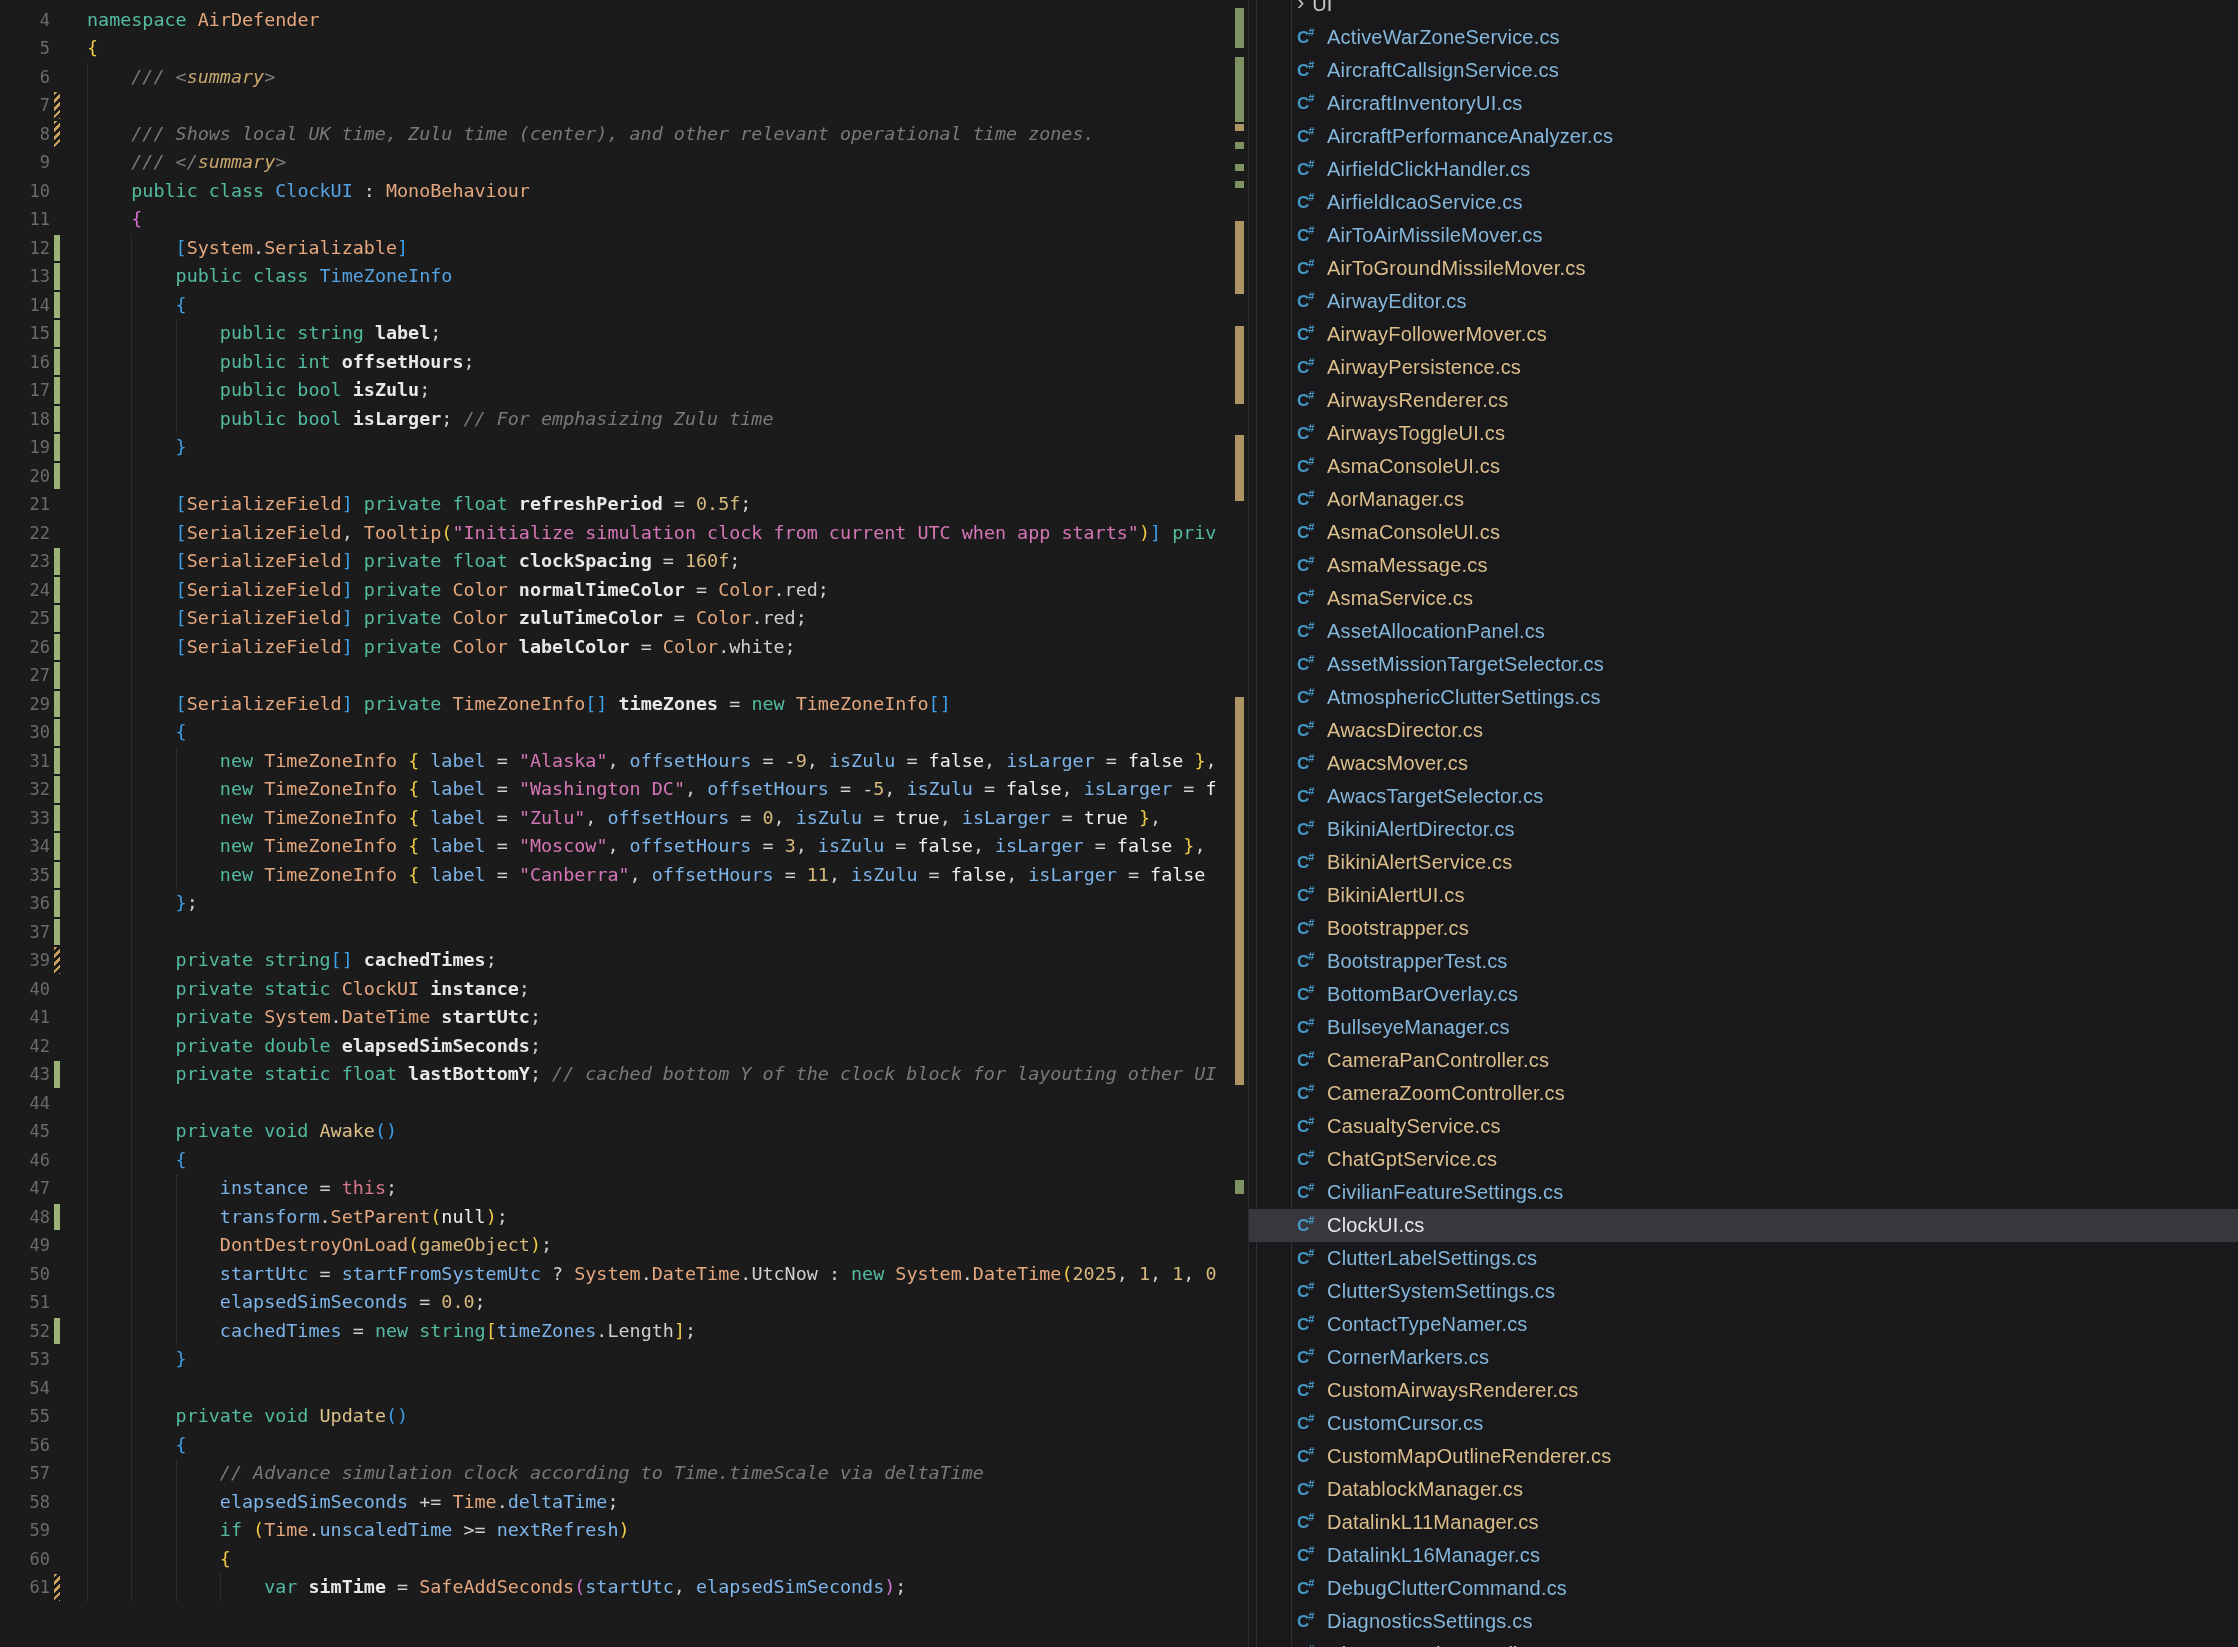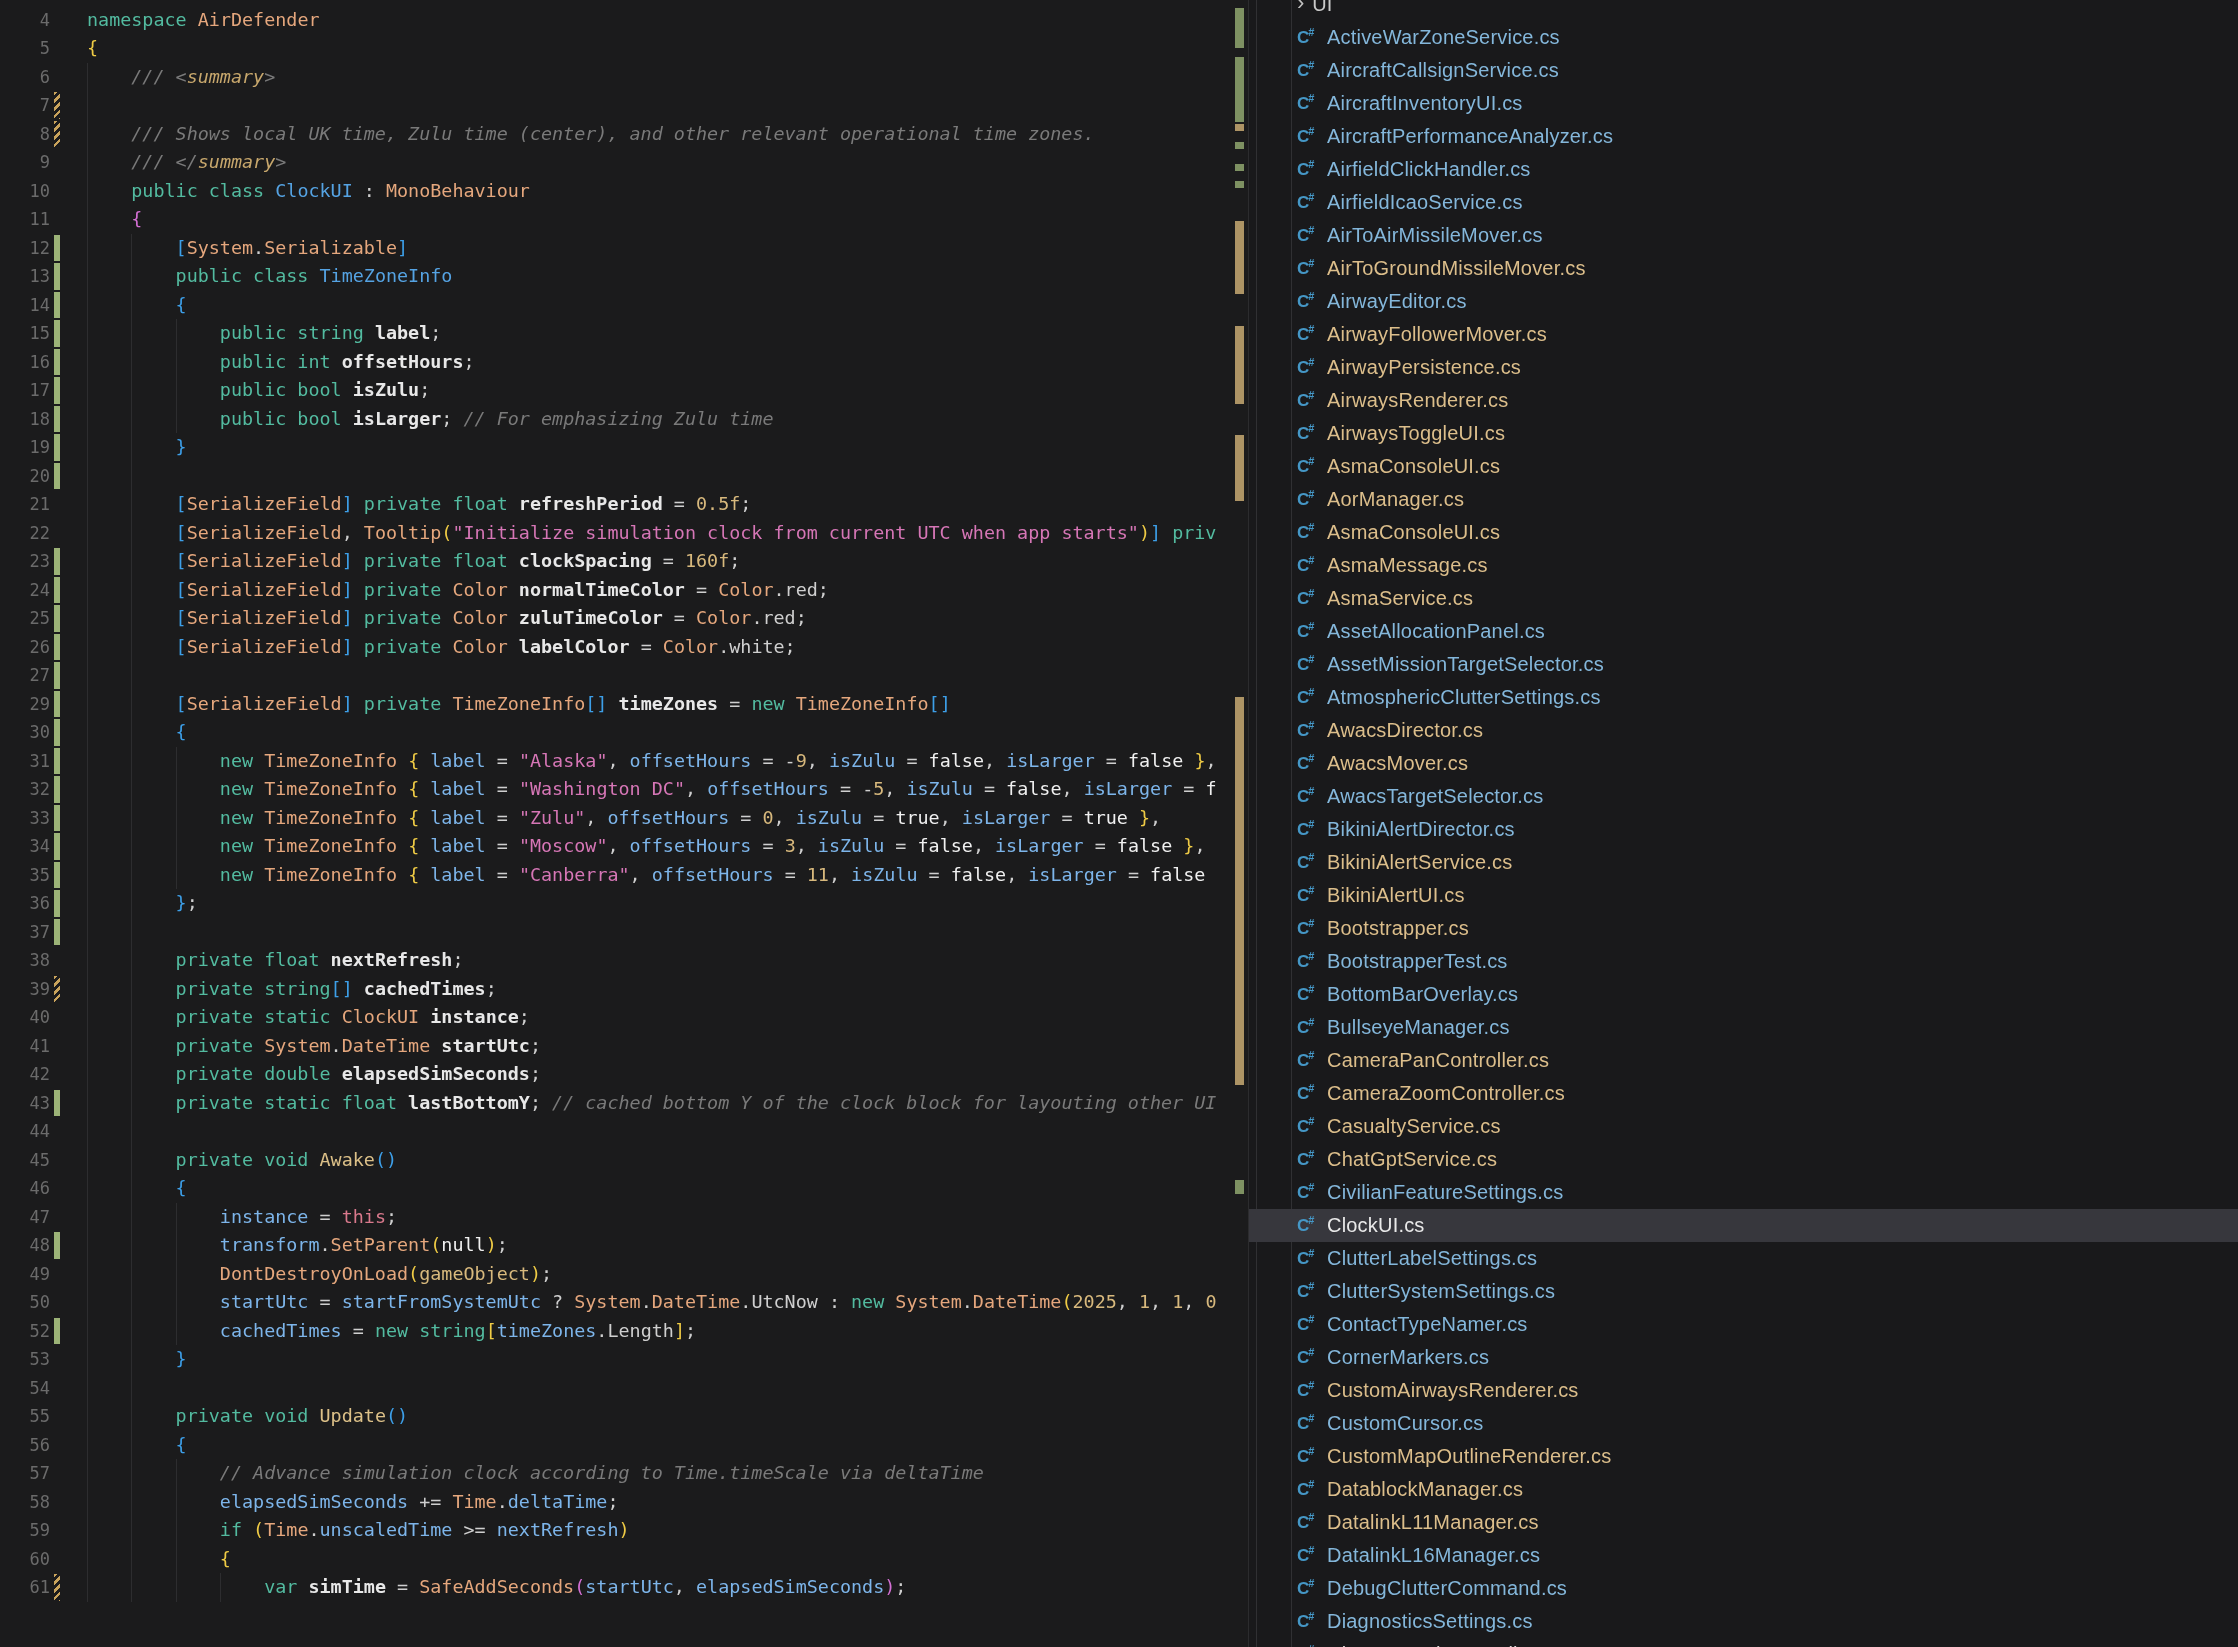--- a/index.html
+++ b/index.html
@@ -91,33 +91,33 @@
         <div class="code-line"><span class="ln">27</span><div class="git a"></div><div class="guide" style="left: 87px;"></div><div class="guide" style="left: 131px;"></div><span class="ct"></span></div>
         <div class="code-line"><span class="ln">29</span><div class="git a"></div><div class="guide" style="left: 87px;"></div><div class="guide" style="left: 131px;"></div><span class="ct"><span class="tok b3">        [</span><span class="tok type">SerializeField</span><span class="tok b3">]</span><span class="tok kw"> private</span><span class="tok p"> </span><span class="tok type">TimeZoneInfo</span><span class="tok b3">[]</span><span class="tok p"> </span><span class="tok fld">timeZones</span><span class="tok p"> = </span><span class="tok kw">new</span><span class="tok p"> </span><span class="tok type">TimeZoneInfo</span><span class="tok b3">[]</span></span></div>
         <div class="code-line"><span class="ln">30</span><div class="git a"></div><div class="guide" style="left: 87px;"></div><div class="guide" style="left: 131px;"></div><span class="ct"><span class="tok b3">        {</span></span></div>
         <div class="code-line"><span class="ln">31</span><div class="git a"></div><div class="guide" style="left: 87px;"></div><div class="guide" style="left: 131px;"></div><div class="guide" style="left: 176px;"></div><span class="ct"><span class="tok kw">            new</span><span class="tok p"> </span><span class="tok type">TimeZoneInfo</span><span class="tok p"> </span><span class="tok b1">{</span><span class="tok p"> </span><span class="tok var">label</span><span class="tok p"> = </span><span class="tok str">"Alaska"</span><span class="tok p">, </span><span class="tok var">offsetHours</span><span class="tok p"> = -</span><span class="tok num">9</span><span class="tok p">, </span><span class="tok var">isZulu</span><span class="tok p"> = </span><span class="tok lit">false</span><span class="tok p">, </span><span class="tok var">isLarger</span><span class="tok p"> = </span><span class="tok lit">false</span><span class="tok p"> </span><span class="tok b1">}</span><span class="tok p">,</span></span></div>
         <div class="code-line"><span class="ln">32</span><div class="git a"></div><div class="guide" style="left: 87px;"></div><div class="guide" style="left: 131px;"></div><div class="guide" style="left: 176px;"></div><span class="ct"><span class="tok kw">            new</span><span class="tok p"> </span><span class="tok type">TimeZoneInfo</span><span class="tok p"> </span><span class="tok b1">{</span><span class="tok p"> </span><span class="tok var">label</span><span class="tok p"> = </span><span class="tok str">"Washington DC"</span><span class="tok p">, </span><span class="tok var">offsetHours</span><span class="tok p"> = -</span><span class="tok num">5</span><span class="tok p">, </span><span class="tok var">isZulu</span><span class="tok p"> = </span><span class="tok lit">false</span><span class="tok p">, </span><span class="tok var">isLarger</span><span class="tok p"> = </span><span class="tok lit">f</span></span></div>
         <div class="code-line"><span class="ln">33</span><div class="git a"></div><div class="guide" style="left: 87px;"></div><div class="guide" style="left: 131px;"></div><div class="guide" style="left: 176px;"></div><span class="ct"><span class="tok kw">            new</span><span class="tok p"> </span><span class="tok type">TimeZoneInfo</span><span class="tok p"> </span><span class="tok b1">{</span><span class="tok p"> </span><span class="tok var">label</span><span class="tok p"> = </span><span class="tok str">"Zulu"</span><span class="tok p">, </span><span class="tok var">offsetHours</span><span class="tok p"> = </span><span class="tok num">0</span><span class="tok p">, </span><span class="tok var">isZulu</span><span class="tok p"> = </span><span class="tok lit">true</span><span class="tok p">, </span><span class="tok var">isLarger</span><span class="tok p"> = </span><span class="tok lit">true</span><span class="tok p"> </span><span class="tok b1">}</span><span class="tok p">,</span></span></div>
         <div class="code-line"><span class="ln">34</span><div class="git a"></div><div class="guide" style="left: 87px;"></div><div class="guide" style="left: 131px;"></div><div class="guide" style="left: 176px;"></div><span class="ct"><span class="tok kw">            new</span><span class="tok p"> </span><span class="tok type">TimeZoneInfo</span><span class="tok p"> </span><span class="tok b1">{</span><span class="tok p"> </span><span class="tok var">label</span><span class="tok p"> = </span><span class="tok str">"Moscow"</span><span class="tok p">, </span><span class="tok var">offsetHours</span><span class="tok p"> = </span><span class="tok num">3</span><span class="tok p">, </span><span class="tok var">isZulu</span><span class="tok p"> = </span><span class="tok lit">false</span><span class="tok p">, </span><span class="tok var">isLarger</span><span class="tok p"> = </span><span class="tok lit">false</span><span class="tok p"> </span><span class="tok b1">}</span><span class="tok p">,</span></span></div>
         <div class="code-line"><span class="ln">35</span><div class="git a"></div><div class="guide" style="left: 87px;"></div><div class="guide" style="left: 131px;"></div><div class="guide" style="left: 176px;"></div><span class="ct"><span class="tok kw">            new</span><span class="tok p"> </span><span class="tok type">TimeZoneInfo</span><span class="tok p"> </span><span class="tok b1">{</span><span class="tok p"> </span><span class="tok var">label</span><span class="tok p"> = </span><span class="tok str">"Canberra"</span><span class="tok p">, </span><span class="tok var">offsetHours</span><span class="tok p"> = </span><span class="tok num">11</span><span class="tok p">, </span><span class="tok var">isZulu</span><span class="tok p"> = </span><span class="tok lit">false</span><span class="tok p">, </span><span class="tok var">isLarger</span><span class="tok p"> = </span><span class="tok lit">false</span></span></div>
         <div class="code-line"><span class="ln">36</span><div class="git a"></div><div class="guide" style="left: 87px;"></div><div class="guide" style="left: 131px;"></div><span class="ct"><span class="tok b3">        }</span><span class="tok p">;</span></span></div>
         <div class="code-line"><span class="ln">37</span><div class="git a"></div><div class="guide" style="left: 87px;"></div><div class="guide" style="left: 131px;"></div><span class="ct"></span></div>
-        <div class="code-line"><span class="ln">38</span><div class="guide" style="left: 87px;"></div><div class="guide" style="left: 131px;"></div><span class="ct"><span class="tok kw">        private float</span><span class="tok p"> </span><span class="tok fld">nextRefresh</span><span class="tok p">;</span></span></div>
         <div class="code-line"><span class="ln">39</span><div class="git m"></div><div class="guide" style="left: 87px;"></div><div class="guide" style="left: 131px;"></div><span class="ct"><span class="tok kw">        private string</span><span class="tok b3">[]</span><span class="tok p"> </span><span class="tok fld">cachedTimes</span><span class="tok p">;</span></span></div>
         <div class="code-line"><span class="ln">40</span><div class="guide" style="left: 87px;"></div><div class="guide" style="left: 131px;"></div><span class="ct"><span class="tok kw">        private static</span><span class="tok p"> </span><span class="tok type">ClockUI</span><span class="tok p"> </span><span class="tok fld">instance</span><span class="tok p">;</span></span></div>
         <div class="code-line"><span class="ln">41</span><div class="guide" style="left: 87px;"></div><div class="guide" style="left: 131px;"></div><span class="ct"><span class="tok kw">        private</span><span class="tok p"> </span><span class="tok type">System</span><span class="tok p">.</span><span class="tok type">DateTime</span><span class="tok p"> </span><span class="tok fld">startUtc</span><span class="tok p">;</span></span></div>
         <div class="code-line"><span class="ln">42</span><div class="guide" style="left: 87px;"></div><div class="guide" style="left: 131px;"></div><span class="ct"><span class="tok kw">        private double</span><span class="tok p"> </span><span class="tok fld">elapsedSimSeconds</span><span class="tok p">;</span></span></div>
         <div class="code-line"><span class="ln">43</span><div class="git a"></div><div class="guide" style="left: 87px;"></div><div class="guide" style="left: 131px;"></div><span class="ct"><span class="tok kw">        private static float</span><span class="tok p"> </span><span class="tok fld">lastBottomY</span><span class="tok p">; </span><span class="tok cmt">// cached bottom Y of the clock block for layouting other UI</span></span></div>
         <div class="code-line"><span class="ln">44</span><div class="guide" style="left: 87px;"></div><div class="guide" style="left: 131px;"></div><span class="ct"></span></div>
         <div class="code-line"><span class="ln">45</span><div class="guide" style="left: 87px;"></div><div class="guide" style="left: 131px;"></div><span class="ct"><span class="tok kw">        private void</span><span class="tok p"> </span><span class="tok md">Awake</span><span class="tok b3">()</span></span></div>
         <div class="code-line"><span class="ln">46</span><div class="guide" style="left: 87px;"></div><div class="guide" style="left: 131px;"></div><span class="ct"><span class="tok b3">        {</span></span></div>
         <div class="code-line"><span class="ln">47</span><div class="guide" style="left: 87px;"></div><div class="guide" style="left: 131px;"></div><div class="guide" style="left: 176px;"></div><span class="ct"><span class="tok var">            instance</span><span class="tok p"> = </span><span class="tok this">this</span><span class="tok p">;</span></span></div>
         <div class="code-line"><span class="ln">48</span><div class="git a"></div><div class="guide" style="left: 87px;"></div><div class="guide" style="left: 131px;"></div><div class="guide" style="left: 176px;"></div><span class="ct"><span class="tok var">            transform</span><span class="tok p">.</span><span class="tok type">SetParent</span><span class="tok b1">(</span><span class="tok lit">null</span><span class="tok b1">)</span><span class="tok p">;</span></span></div>
         <div class="code-line"><span class="ln">49</span><div class="guide" style="left: 87px;"></div><div class="guide" style="left: 131px;"></div><div class="guide" style="left: 176px;"></div><span class="ct"><span class="tok type">            DontDestroyOnLoad</span><span class="tok b1">(</span><span class="tok prop">gameObject</span><span class="tok b1">)</span><span class="tok p">;</span></span></div>
         <div class="code-line"><span class="ln">50</span><div class="guide" style="left: 87px;"></div><div class="guide" style="left: 131px;"></div><div class="guide" style="left: 176px;"></div><span class="ct"><span class="tok var">            startUtc</span><span class="tok p"> = </span><span class="tok var">startFromSystemUtc</span><span class="tok p"> ? </span><span class="tok type">System</span><span class="tok p">.</span><span class="tok type">DateTime</span><span class="tok p">.</span><span class="tok p">UtcNow</span><span class="tok p"> : </span><span class="tok kw">new</span><span class="tok p"> </span><span class="tok type">System</span><span class="tok p">.</span><span class="tok type">DateTime</span><span class="tok b1">(</span><span class="tok num">2025</span><span class="tok p">, </span><span class="tok num">1</span><span class="tok p">, </span><span class="tok num">1</span><span class="tok p">, </span><span class="tok num">0</span></span></div>
+        <div class="code-line"><span class="ln">51</span><div class="guide" style="left: 87px;"></div><div class="guide" style="left: 131px;"></div><div class="guide" style="left: 176px;"></div><span class="ct"><span class="tok var">            elapsedSimSeconds</span><span class="tok p"> = </span><span class="tok num">0.0</span><span class="tok p">;</span></span></div>
         <div class="code-line"><span class="ln">52</span><div class="git a"></div><div class="guide" style="left: 87px;"></div><div class="guide" style="left: 131px;"></div><div class="guide" style="left: 176px;"></div><span class="ct"><span class="tok var">            cachedTimes</span><span class="tok p"> = </span><span class="tok kw">new string</span><span class="tok b1">[</span><span class="tok var">timeZones</span><span class="tok p">.Length</span><span class="tok b1">]</span><span class="tok p">;</span></span></div>
         <div class="code-line"><span class="ln">53</span><div class="guide" style="left: 87px;"></div><div class="guide" style="left: 131px;"></div><span class="ct"><span class="tok b3">        }</span></span></div>
         <div class="code-line"><span class="ln">54</span><div class="guide" style="left: 87px;"></div><div class="guide" style="left: 131px;"></div><span class="ct"></span></div>
         <div class="code-line"><span class="ln">55</span><div class="guide" style="left: 87px;"></div><div class="guide" style="left: 131px;"></div><span class="ct"><span class="tok kw">        private void</span><span class="tok p"> </span><span class="tok md">Update</span><span class="tok b3">()</span></span></div>
         <div class="code-line"><span class="ln">56</span><div class="guide" style="left: 87px;"></div><div class="guide" style="left: 131px;"></div><span class="ct"><span class="tok b3">        {</span></span></div>
         <div class="code-line"><span class="ln">57</span><div class="guide" style="left: 87px;"></div><div class="guide" style="left: 131px;"></div><div class="guide" style="left: 176px;"></div><span class="ct"><span class="tok cmt">            // Advance simulation clock according to Time.timeScale via deltaTime</span></span></div>
         <div class="code-line"><span class="ln">58</span><div class="guide" style="left: 87px;"></div><div class="guide" style="left: 131px;"></div><div class="guide" style="left: 176px;"></div><span class="ct"><span class="tok var">            elapsedSimSeconds</span><span class="tok p"> += </span><span class="tok type">Time</span><span class="tok p">.</span><span class="tok var">deltaTime</span><span class="tok p">;</span></span></div>
         <div class="code-line"><span class="ln">59</span><div class="guide" style="left: 87px;"></div><div class="guide" style="left: 131px;"></div><div class="guide" style="left: 176px;"></div><span class="ct"><span class="tok kw">            if</span><span class="tok p"> </span><span class="tok b1">(</span><span class="tok type">Time</span><span class="tok p">.</span><span class="tok var">unscaledTime</span><span class="tok p"> &gt;= </span><span class="tok var">nextRefresh</span><span class="tok b1">)</span></span></div>
         <div class="code-line"><span class="ln">60</span><div class="guide" style="left: 87px;"></div><div class="guide" style="left: 131px;"></div><div class="guide" style="left: 176px;"></div><span class="ct"><span class="tok b1">            {</span></span></div>
         <div class="code-line"><span class="ln">61</span><div class="git m"></div><div class="guide" style="left: 87px;"></div><div class="guide" style="left: 131px;"></div><div class="guide" style="left: 176px;"></div><div class="guide" style="left: 220px;"></div><span class="ct"><span class="tok kw">                var</span><span class="tok p"> </span><span class="tok fld">simTime</span><span class="tok p"> = </span><span class="tok type">SafeAddSeconds</span><span class="tok b2">(</span><span class="tok var">startUtc</span><span class="tok p">, </span><span class="tok var">elapsedSimSeconds</span><span class="tok b2">)</span><span class="tok p">;</span></span></div>

